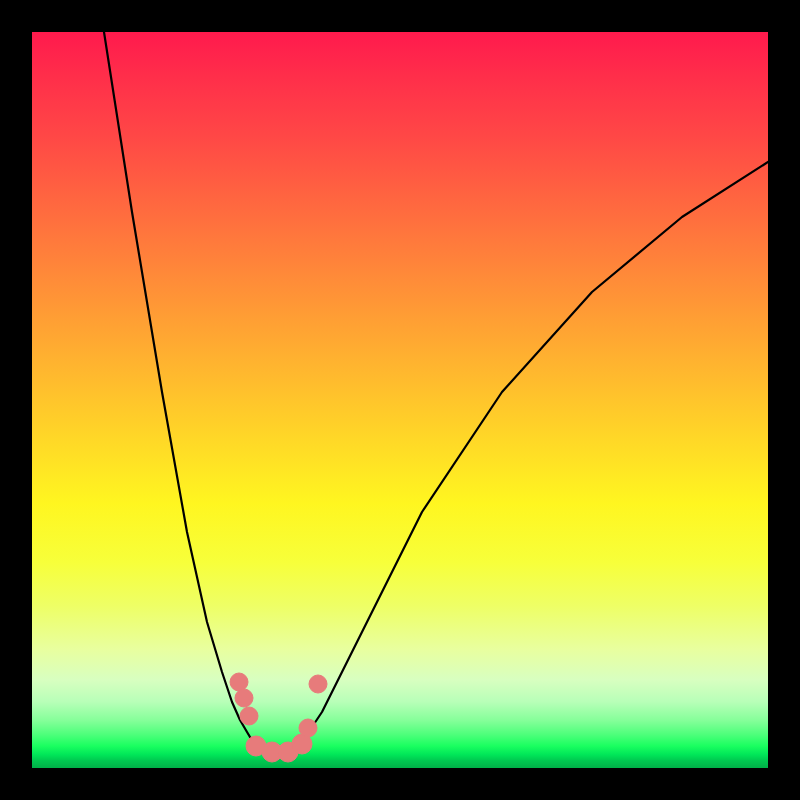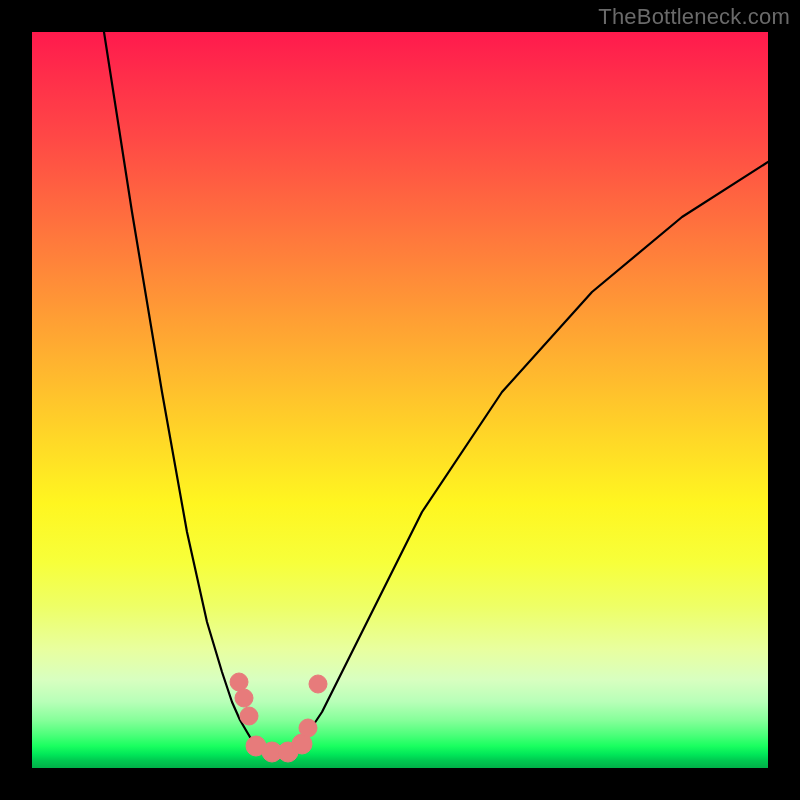--- a/index.html
+++ b/index.html
@@ -68,21 +68,20 @@
     position: absolute;
     top: 0; left: 0;
     width: 100%;
     height: 100%;
   }
 </style>
 </head>
 <body>
 
 <div class="frame">
-  <div class="watermark">TheBottleneck.com</div>
   <div class="plot">
     <div class="gradient"></div>
     <svg class="curves" viewBox="0 0 736 736" preserveAspectRatio="none">
       <path id="curve-path" fill="none" stroke="#000000" stroke-width="2.2" stroke-linecap="round" stroke-linejoin="round" d="M72,0 L100,180 L130,360 L155,500 L175,590 L190,640 L200,670 L208,688 L215,700 L221,710 L221,710 L230,718 L245,720 L258,718 L270,710 L270,710 L290,680 L330,600 L390,480 L470,360 L560,260 L650,185 L736,130"></path>
       <g id="marker-layer">
           <circle cx="207" cy="650" r="9" fill="#e77b7b" stroke="#e77b7b"></circle>
           <circle cx="212" cy="666" r="9" fill="#e77b7b" stroke="#e77b7b"></circle>
           <circle cx="217" cy="684" r="9" fill="#e77b7b" stroke="#e77b7b"></circle>
           <circle cx="224" cy="714" r="10" fill="#e77b7b" stroke="#e77b7b"></circle>
           <circle cx="240" cy="720" r="10" fill="#e77b7b" stroke="#e77b7b"></circle>

